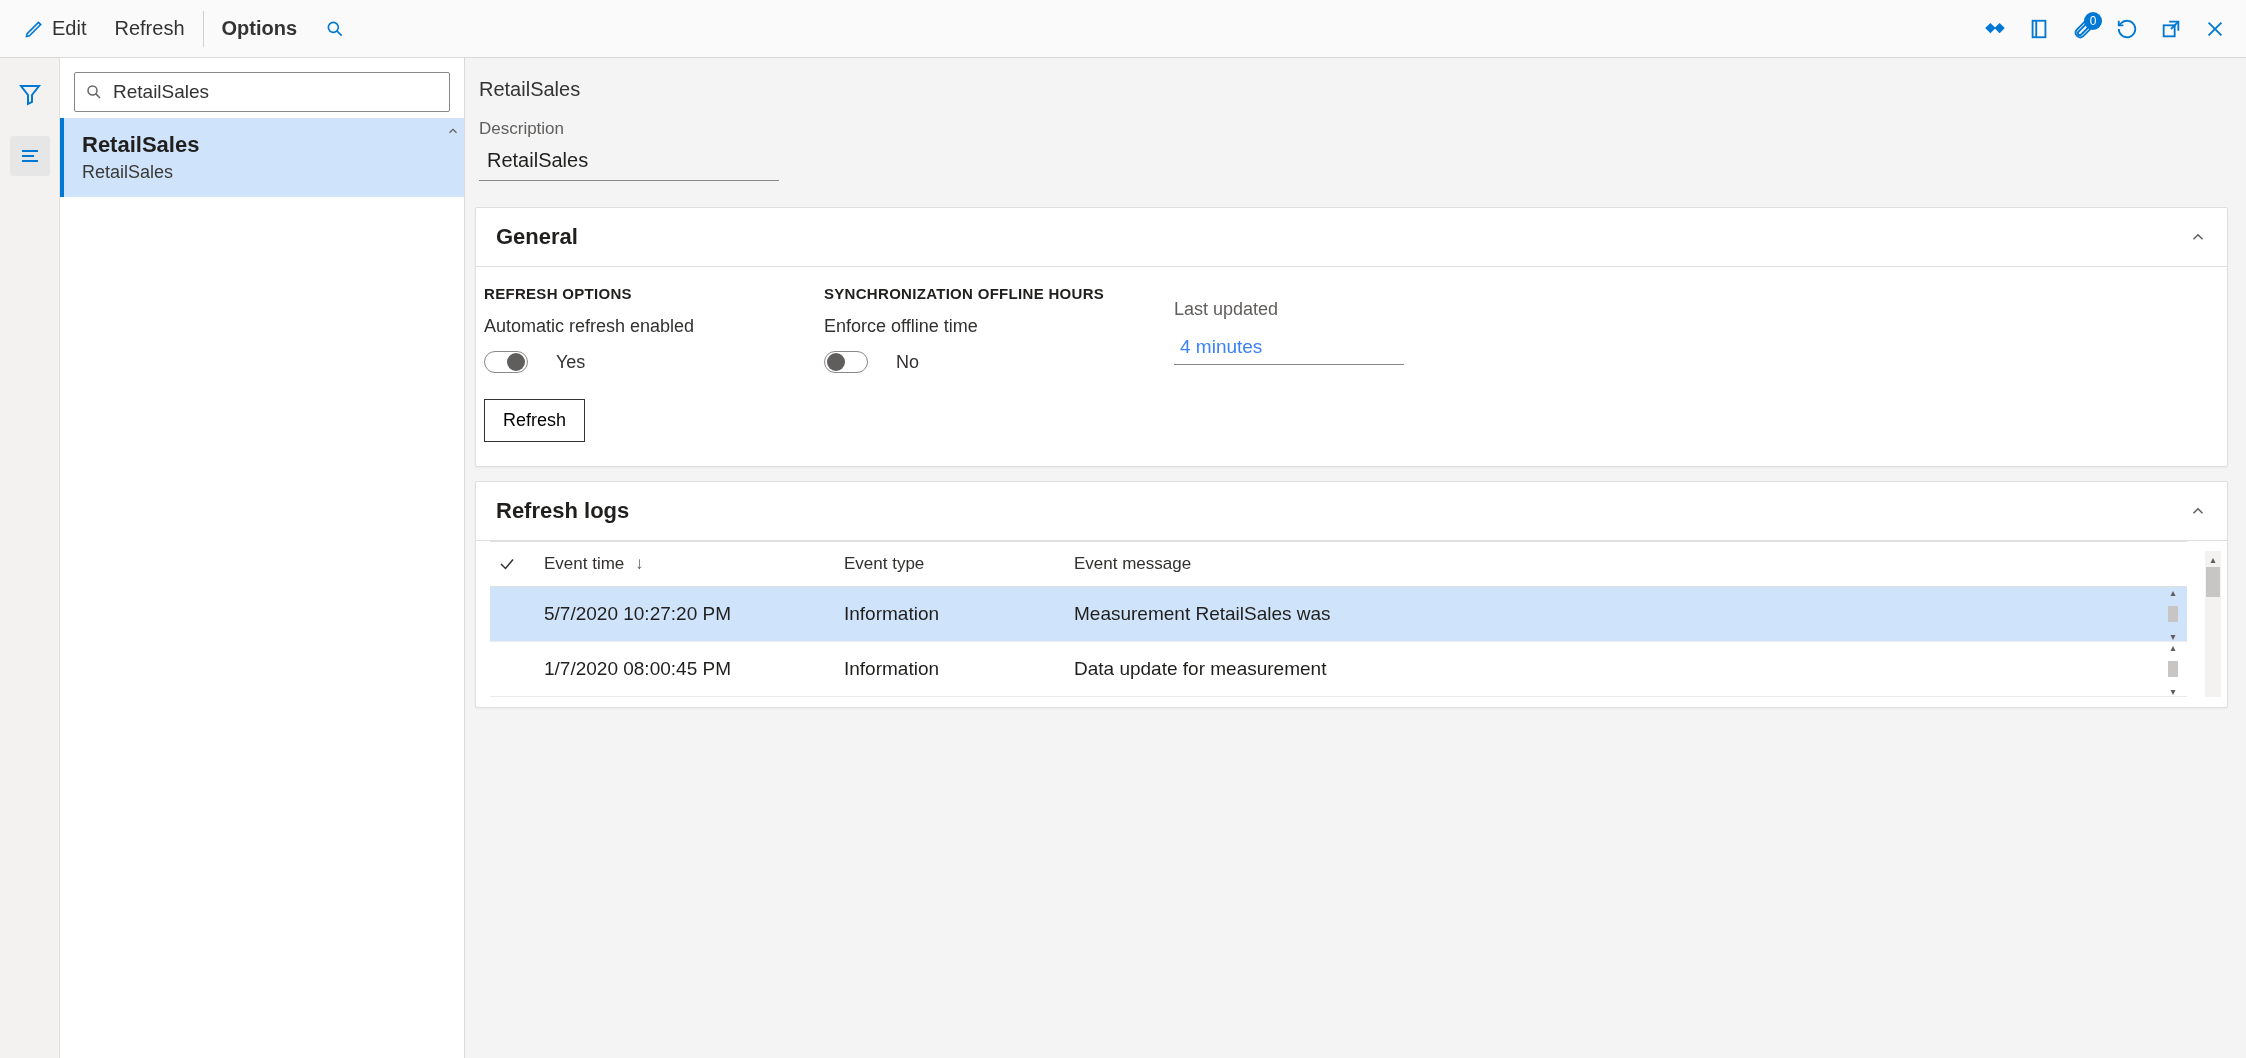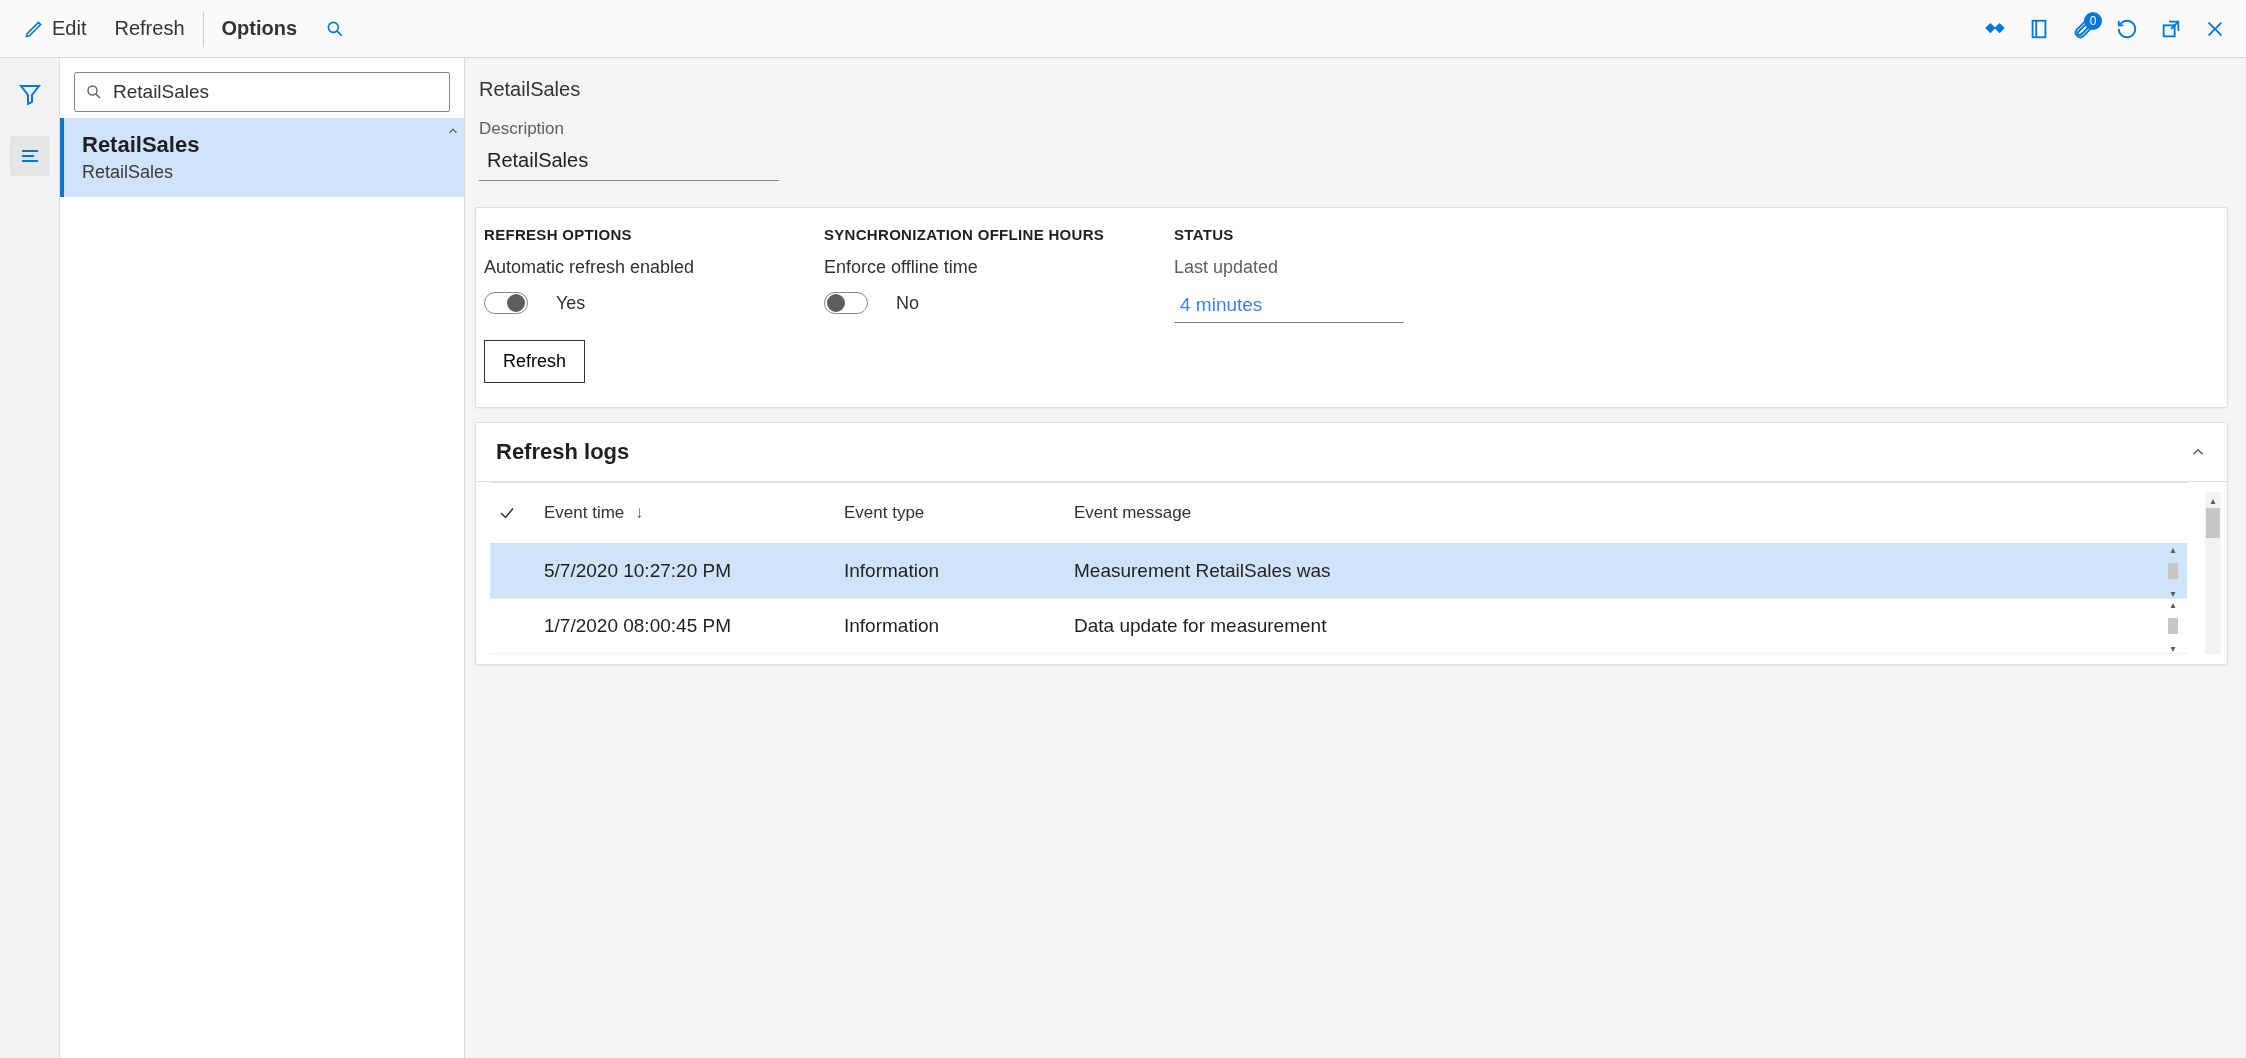--- a/index.html
+++ b/index.html
@@ -66,21 +66,21 @@
   .toggle-text { font-size:18px; }
   .status-val { font-size:19px; color:#3b82f6; margin-top:10px; padding:6px 0 6px 6px; border-bottom:1px solid #8a8886; width:230px; }
 
   .refresh-btn { margin-top:26px; display:inline-block; border:1px solid #323130; background:#fff; font-size:18px; padding:10px 18px; cursor:pointer; }
 
   
   .logs-card .card-body { padding:0 0 4px 0; }
   .logs-wrap { position:relative; display:flex; }
   .logs-table { flex:1; border-top:1px solid #e1dfdd; margin: 0 18px 6px 14px; overflow:auto; max-height:190px; }
   table { width:100%; border-collapse:collapse; table-layout:fixed; }
-  th { text-align:left; font-size:17px; font-weight:400; color:#323130; padding:20px 8px; border-bottom:1px solid #e1dfdd; }
+  th { text-align:left; font-size:17px; font-weight:400; color:#323130; padding:12px 8px; border-bottom:1px solid #e1dfdd; }
   th.check-col { width:46px; text-align:center; }
   th .sort-arrow { margin-left:6px; color:#605e5c; }
   td { font-size:19px; color:#201f1e; padding:16px 8px; vertical-align:top; border-bottom:1px solid #edebe9; }
   tr.selected-row td { background:#cfe4fa; }
   .msg-cell { position:relative; padding-right:26px; }
   .spin { position:absolute; right:6px; display:flex; flex-direction:column; gap:6px; top:50%; transform:translateY(-50%); }
   .spin-btn { width:16px; height:16px; display:flex; align-items:center; justify-content:center; color:#605e5c; font-size:10px; cursor:pointer; }
   .spin-track { width:10px; height:16px; background:#c8c6c4; margin:0 auto; }
   .outer-scroll { width:16px; background:#f3f2f1; margin:10px 6px 6px 0; display:flex; flex-direction:column; align-items:center; }
   .outer-scroll .spin-track { height:30px; width:14px; }
@@ -203,20 +203,28 @@
     </div>
 
     <div class="detail">
       <div class="detail-header">
         <div class="detail-title">RetailSales</div>
         <div class="desc-label">Description</div>
         <div class="desc-field">RetailSales</div>
       </div>
 
       <div class="card">
+        <div class="card-header">
+          <h2>General</h2>
+          <span class="chev">
+            <svg width="18" height="18" viewBox="0 0 24 24" fill="none" stroke="#605e5c" stroke-width="2">
+                <polyline points="6 15 12 9 18 15"></polyline>
+              </svg>
+          </span>
+        </div>
         <div class="card-body">
           <div class="gen-grid">
             <div>
               <div class="col-head">REFRESH OPTIONS</div>
               <div class="field-label">Automatic refresh enabled</div>
               <div class="toggle-row">
                 <div class="toggle on">
                     <div class="toggle-knob"></div>
                   </div>
                 <span class="toggle-text">Yes</span>
@@ -227,21 +235,20 @@
               <div class="col-head">SYNCHRONIZATION OFFLINE HOURS</div>
               <div class="field-label">Enforce offline time</div>
               <div class="toggle-row">
                 <div class="toggle off">
                     <div class="toggle-knob"></div>
                   </div>
                 <span class="toggle-text">No</span>
               </div>
             </div>
             <div>
-              <div class="col-head">STATUS</div>
               <div class="field-label muted">Last updated</div>
               <div class="status-val">4 minutes</div>
             </div>
           </div>
         </div>
       </div>
 
       <div class="card logs-card">
         <div class="card-header">
           <h2>Refresh logs</h2>

